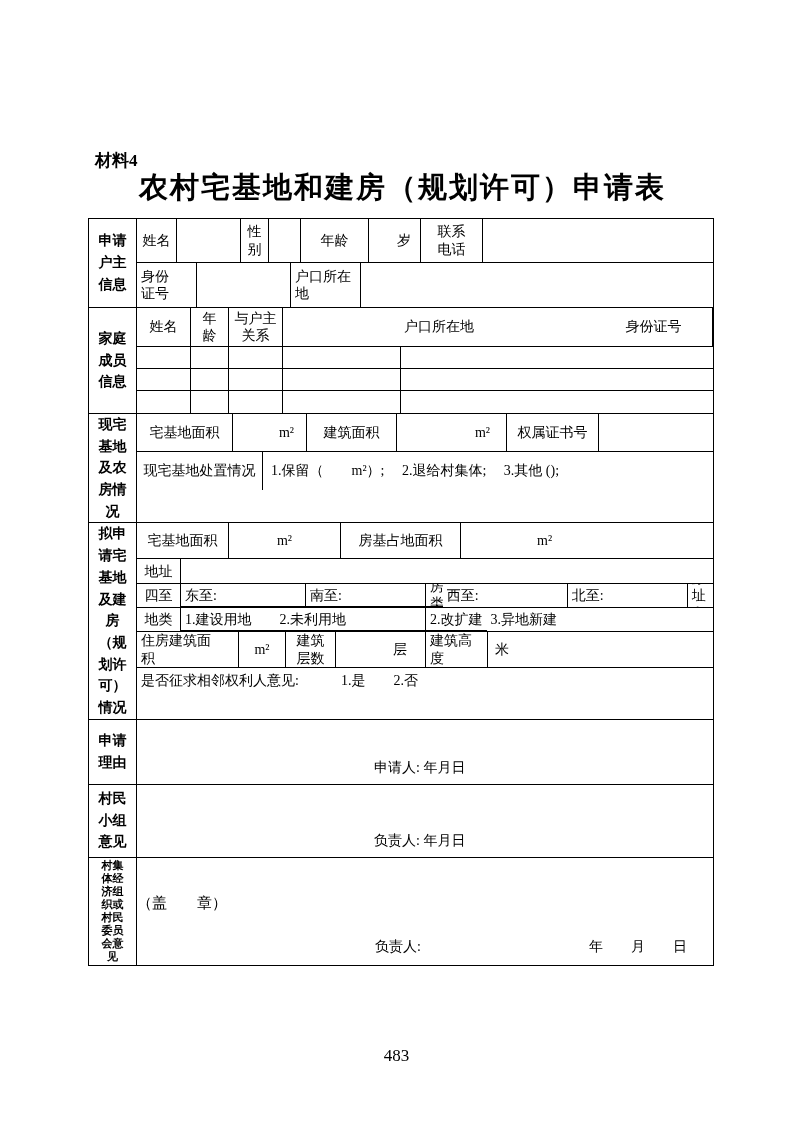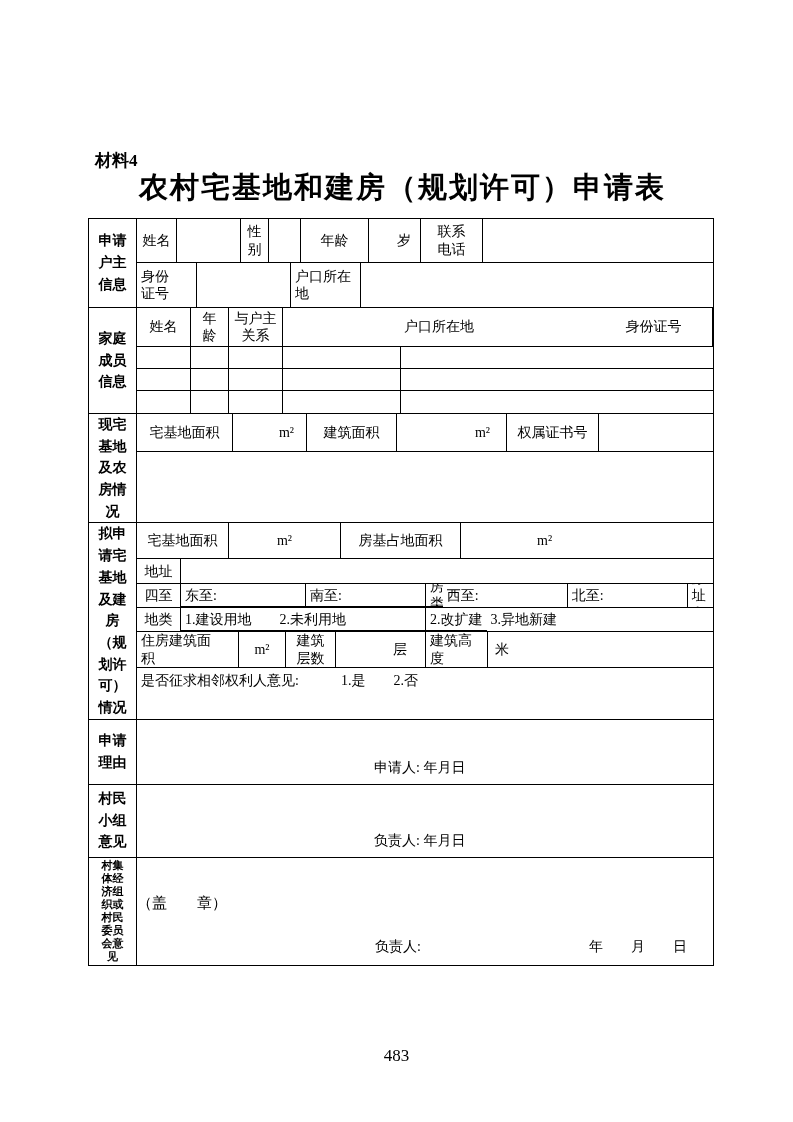--- a/index.html
+++ b/index.html
@@ -169,20 +169,28 @@
               <span class="t">建筑面积</span>
             </div>
           <div class="c br rgt" style="flex:0 0 110px;padding-right:16px">
               <span class="t">m²</span>
             </div>
           <div class="c br ctr" style="flex:0 0 92px">
               <span class="t">权属证书号</span>
             </div>
           <div class="c fx"></div>
         </div>
+        <div class="r h38">
+          <div class="c br ctr" style="flex:0 0 126px">
+              <span class="t">现宅基地处置情况</span>
+            </div>
+          <div class="c fx" style="padding-left:8px">
+              <span class="t">1.保留（　　m²）;　 2.退给村集体;　 3.其他 ();</span>
+            </div>
+        </div>
       </div>
     </div>
 
     <div class="grow bb">
       <div class="glabel">
         <span class="t">拟申
 请宅
 基地
 及建
 房

